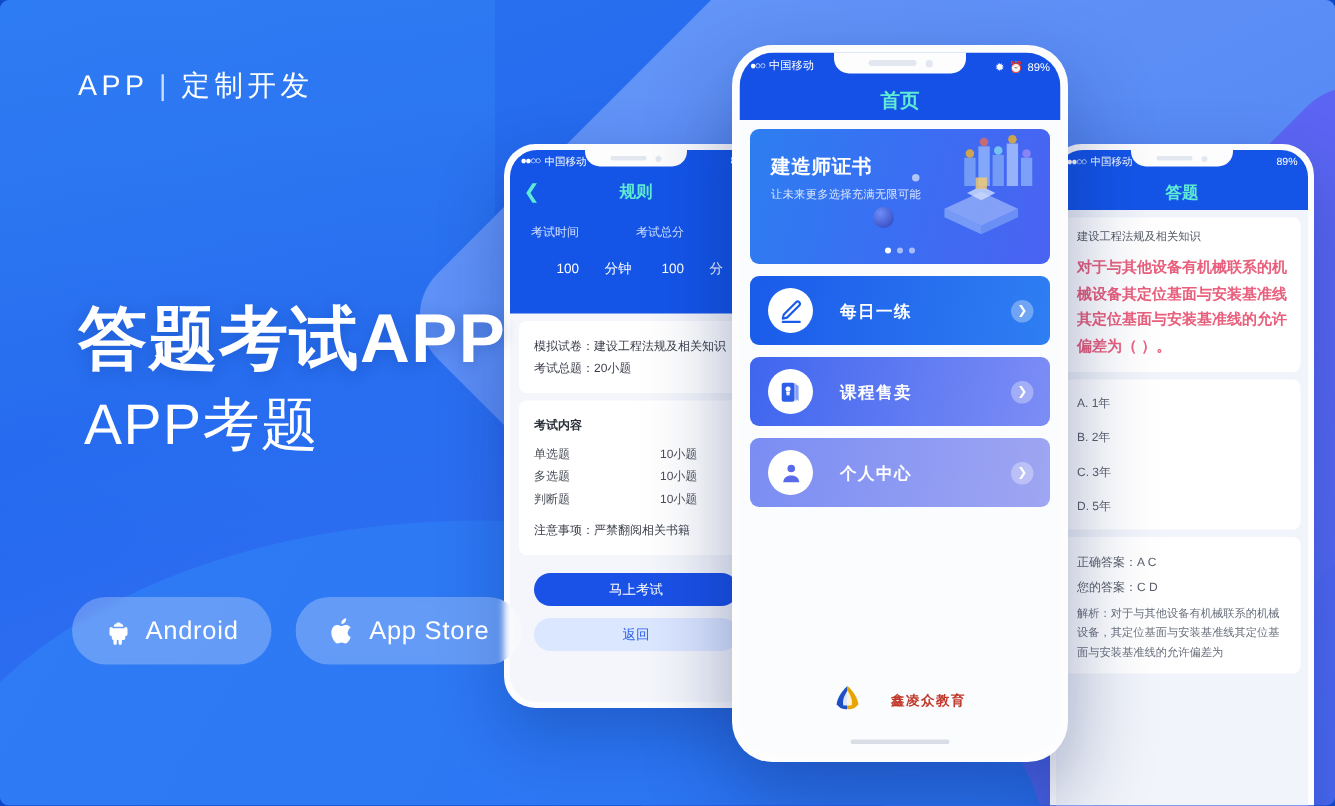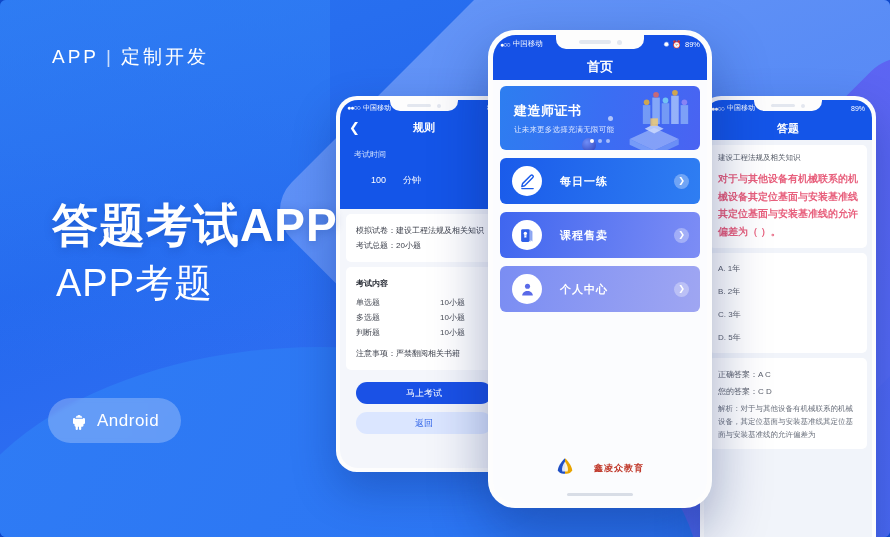--- a/index.html
+++ b/index.html
@@ -99,21 +99,21 @@
   .sbar {
     display:flex; align-items:center; justify-content:space-between;
     color:#fff; font-size:7px; padding:0 7px; height:16px;
     font-family:"Liberation Sans",sans-serif;
   }
   .sbar .left, .sbar .right { display:flex; align-items:center; gap:3px; white-space:nowrap; }
   .dots { letter-spacing:-1px; font-size:7px; }
 
   .navbar {
     display:flex; align-items:center; justify-content:center;
-    color:#ffffff; font-weight:bold; position:relative;
+    color:#5eead4; font-weight:bold; position:relative;
   }
   .navbar .back {
     position:absolute; left:9px; font-size:13px; font-weight:400; line-height:1;
   }
 
   
   #phone-left { left:336px; top:96px; width:176px; height:376px; border-radius:21px; padding:4px; }
   #phone-left .screen { left:4px; top:4px; right:4px; bottom:4px; border-radius:18px; }
   #phone-left .notch { top:4px; width:68px; height:11px; }
   #phone-left .notch .spk { width:24px; height:3px; }
@@ -174,21 +174,21 @@
   }
   #phone-center .screen { left:5px; top:5px; right:5px; bottom:5px; border-radius:23px; background:#fbfcfe; }
   #phone-center .notch { top:5px; width:88px; height:14px; }
   #phone-center .notch .spk { width:32px; height:4px; }
   #phone-center .notch .cam { width:5px; height:5px; }
   .cp-head { background:#1551e6; }
   .cp-head .sbar { height:18px; font-size:7.5px; }
   .cp-nav { height:27px; font-size:13px; }
   .cp-body { padding:6px 7px 0; }
   .cp-banner {
-    position:relative; height:64px; border-radius:6px; overflow:hidden;
+    position:relative; height:90px; border-radius:6px; overflow:hidden;
     background:linear-gradient(105deg,#2d7ef0 0%,#3a6ef3 50%,#4a63f2 100%);
     padding:16px 0 0 14px;
   }
   .cp-banner .bt { color:#fff; font-size:13px; font-weight:bold; letter-spacing:.5px; }
   .cp-banner .bs { color:#dbe6ff; font-size:7.5px; margin-top:5px; letter-spacing:.2px; }
   .cp-banner .dots3 { position:absolute; left:50%; transform:translateX(-50%); bottom:7px; display:flex; gap:4px; }
   .cp-banner .dots3 i { width:4px; height:4px; border-radius:50%; background:rgba(255,255,255,.55); }
   .cp-banner .dots3 i.on { background:#fff; }
   .bart { position:absolute; right:4px; top:4px; width:95px; height:68px; opacity:.95; }
   .orb1 { position:absolute; left:108px; top:30px; width:5px; height:5px; border-radius:50%; background:rgba(255,255,255,.6); }
@@ -244,20 +244,28 @@
 
   <div class="store-row">
     <button class="store-btn">
       <span>
         <svg width="18" height="18" viewBox="0 0 24 24" fill="#ffffff">
           <path d="M6 9h12v9a1.5 1.5 0 0 1-1.5 1.5H15v3a1.5 1.5 0 0 1-3 0v-3h-1.5v3a1.5 1.5 0 0 1-3 0v-3H7.5A1.5 1.5 0 0 1 6 18V9zM4 9.5a1.5 1.5 0 0 1 3 0v5a1.5 1.5 0 0 1-3 0v-5zm13 0a1.5 1.5 0 0 1 3 0v5a1.5 1.5 0 0 1-3 0v-5zM7.6 7.8C7.9 5.6 9.8 4 12 4s4.1 1.6 4.4 3.8H7.6zm2.2-2.3a.55.55 0 1 0 0-1.1.55.55 0 0 0 0 1.1zm4.4 0a.55.55 0 1 0 0-1.1.55.55 0 0 0 0 1.1z"></path>
         </svg>
       </span>
       <span>Android</span>
     </button>
+    <button class="store-btn">
+      <span>
+        <svg width="18" height="20" viewBox="0 0 24 28" fill="#ffffff">
+          <path d="M17.6 14.7c0-3 2.4-4.4 2.5-4.5-1.4-2-3.5-2.3-4.2-2.3-1.8-.2-3.5 1-4.4 1-.9 0-2.3-1-3.8-1C5.8 7.9 4 9 3 10.9c-2 3.5-.5 8.6 1.4 11.4.9 1.4 2 2.9 3.5 2.9 1.4-.1 1.9-.9 3.6-.9s2.2.9 3.7.9c1.5 0 2.5-1.4 3.4-2.8 1.1-1.6 1.5-3.1 1.5-3.2-.1 0-2.9-1.1-2.9-4.5zM14.8 5.3c.8-1 1.3-2.3 1.2-3.7-1.2.1-2.6.8-3.4 1.7-.7.8-1.4 2.2-1.2 3.5 1.3.1 2.6-.6 3.4-1.5z"></path>
+        </svg>
+      </span>
+      <span>App Store</span>
+    </button>
   </div>
 
   <div class="phone" id="phone-left">
     <div class="notch">
       <span class="spk"></span>
       <span class="cam"></span>
     </div>
     <div class="screen">
       <div class="lp-head">
         <div class="sbar">
@@ -271,20 +279,24 @@
           </span>
         </div>
         <div class="navbar lp-nav">
           <span class="back">❮</span>
           <span>规则</span>
         </div>
         <div class="lp-stats">
           <div class="lp-stat">
             <div class="lbl">考试时间</div>
             <div class="val"><span>100</span><span>分钟</span></div>
+          </div>
+          <div class="lp-stat">
+            <div class="lbl">考试总分</div>
+            <div class="val"><span>100</span><span>分</span></div>
           </div>
         </div>
       </div>
 
       <div class="lp-card">
         <div>模拟试卷：建设工程法规及相关知识</div>
         <div>考试总题：20小题</div>
       </div>
 
       <div class="lp-card">

